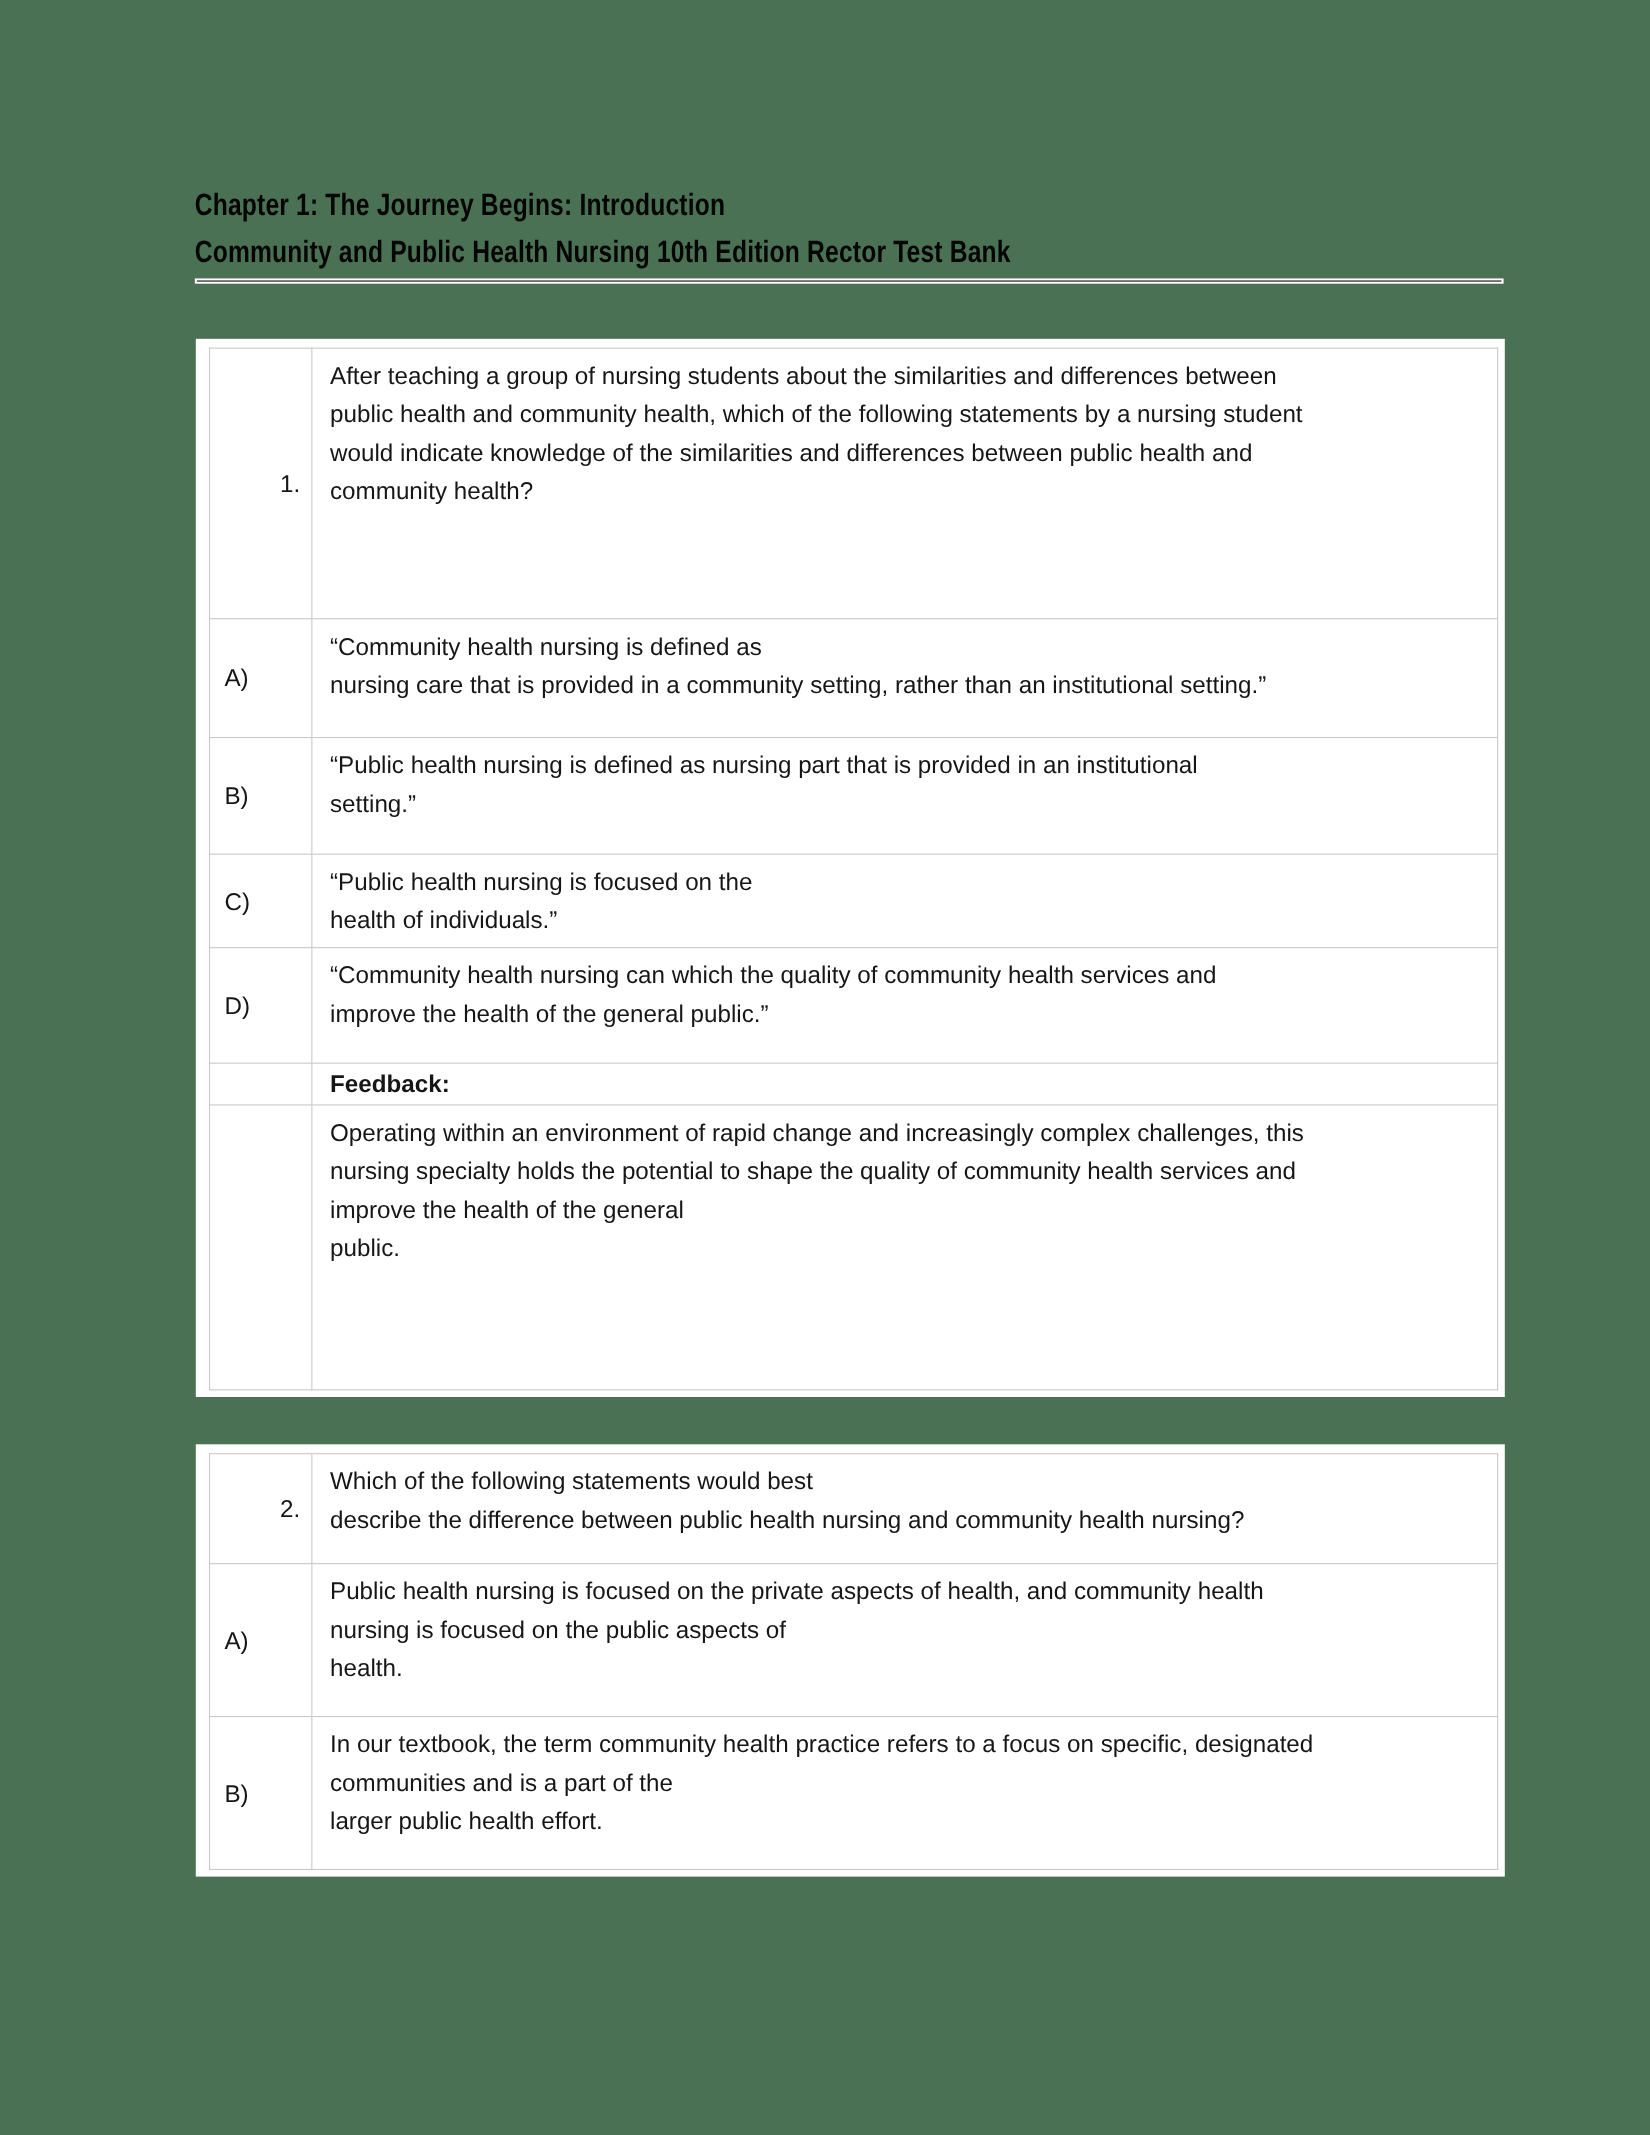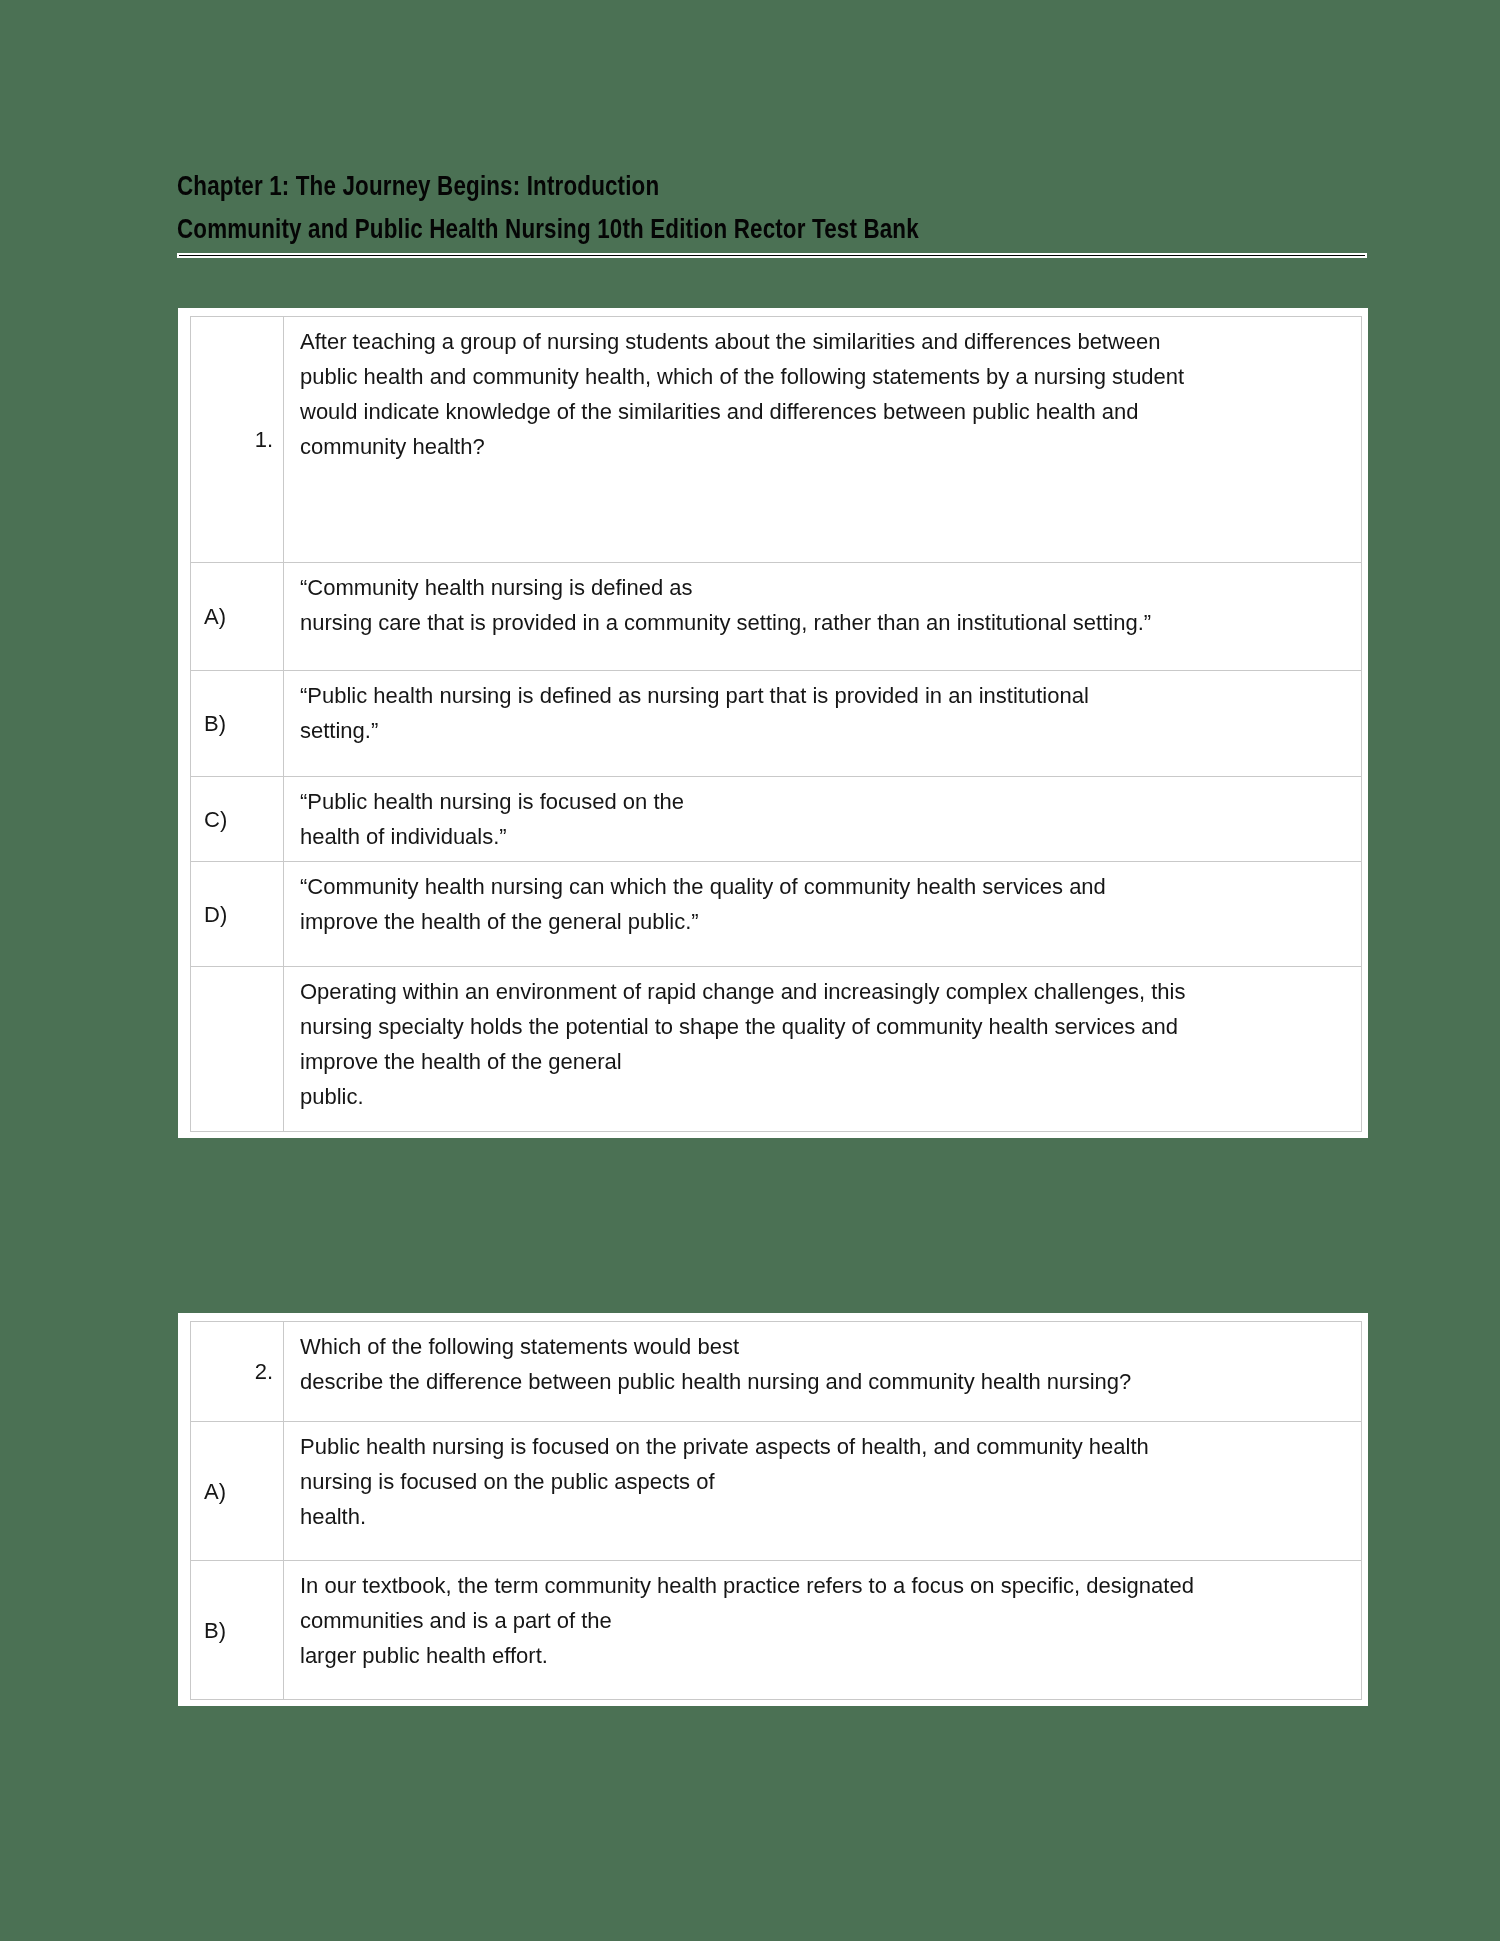--- a/index.html
+++ b/index.html
@@ -78,21 +78,21 @@
   td.tight{padding-top:1px;padding-bottom:1px;}
   td.bold{font-weight:bold;}
   
   .t1 tr.r-q{height:246px;}
   .t1 tr.r-a{height:108px;}
   .t1 tr.r-b{height:106px;}
   .t1 tr.r-c{height:80px;}
   .t1 tr.r-d{height:105px;}
   .t1 tr.r-ans{height:37px;}
   .t1 tr.r-fbl{height:38px;}
-  .t1 tr.r-fbt{height:165px;}
+  .t1 tr.r-fbt{height:259px;}
   .t2 tr.r-q{height:100px;}
   .t2 tr.r-a{height:139px;}
   .t2 tr.r-b{height:139px;}
 </style>
 </head>
 <body>
 
 <div class="title title1">Chapter 1: The Journey Begins: Introduction</div>
 <div class="title title2">Community and Public Health Nursing 10th Edition Rector Test Bank</div>
 <div class="hrule"></div>
@@ -124,20 +124,24 @@
     <tr class="r-c">
       <td class="lbl">C)</td>
       <td>“Public health nursing is focused on the
 health of individuals.”</td>
     </tr>
     <tr class="r-d">
       <td class="lbl">D)</td>
       <td>“Community health nursing can which the quality of community health services and
 improve the health of the general public.”</td>
     </tr>
+    <tr class="r-fbl">
+      <td class="lbl"></td>
+      <td class="tight bold">Feedback:</td>
+    </tr>
     <tr class="r-fbt">
       <td class="lbl"></td>
       <td>Operating within an environment of rapid change and increasingly complex challenges, this
 nursing specialty holds the potential to shape the quality of community health services and
 improve the health of the general
 public.</td>
     </tr>
   </tbody>
     </table>
 </div>

